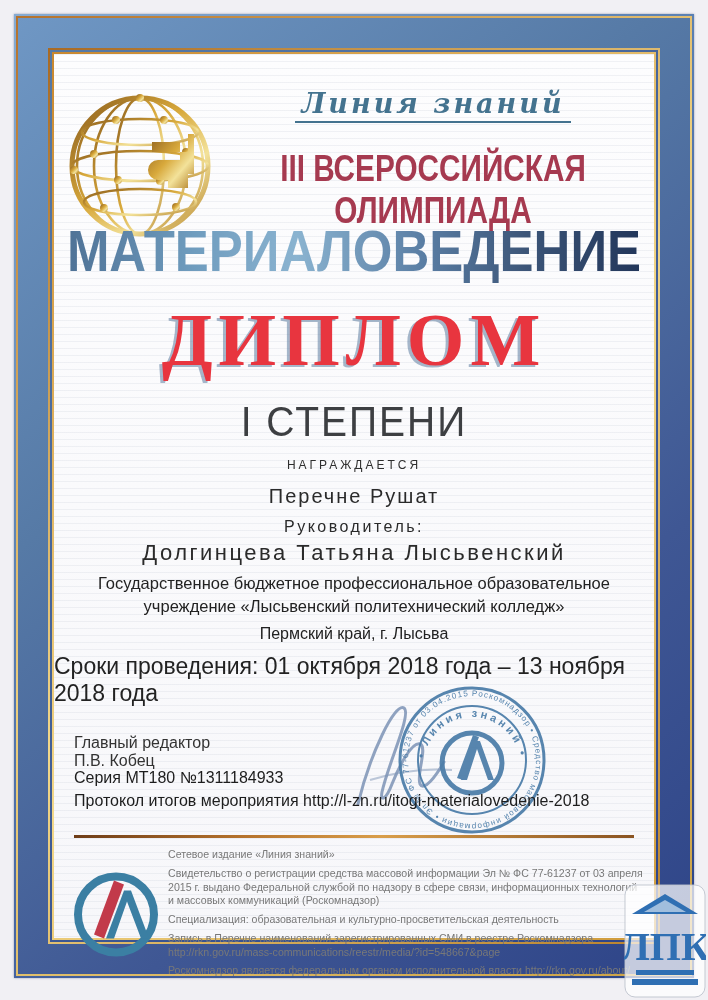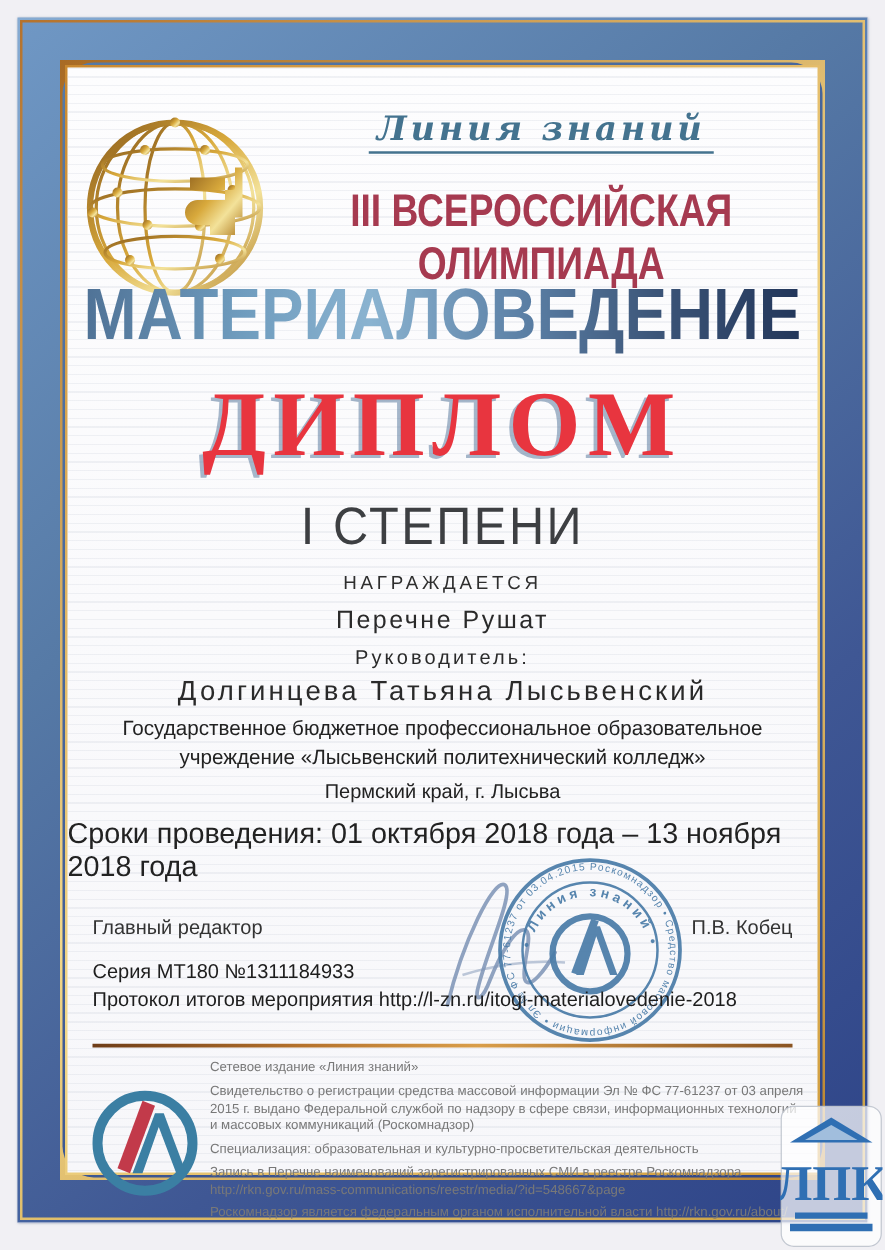--- a/index.html
+++ b/index.html
@@ -6,21 +6,21 @@
   body{width:708px;height:1000px;background:#f1f0f4;font-family:"Liberation Sans",sans-serif;overflow:hidden;}
   .page{position:relative;width:708px;height:1000px;background:#f1f0f4;}
 
   
   .f1{position:absolute;left:14px;top:14px;right:14px;bottom:22px;
       background:linear-gradient(140deg,#86abd2 0%,#5d83b4 35%,#3e5a9a 70%,#2c4386 100%);
       box-shadow:0 0 2px rgba(60,80,120,.5);}
   .f2{position:absolute;inset:2px;background:linear-gradient(140deg,#b5722c 0%,#eccf7f 45%,#caa045 100%);}
   .f3{position:absolute;inset:2px;background:linear-gradient(140deg,#6f97c4 0%,#567aa6 35%,#3f5794 70%,#2e4488 100%);}
   .f4{position:absolute;inset:30px;background:linear-gradient(140deg,#a86a24 0%,#f2d88a 50%,#b8822e 100%);}
-  .f5{position:absolute;inset:2px;background:linear-gradient(140deg,#567aa6 0%,#2e4488 100%);border-radius:25px;}
+  .f5{position:absolute;inset:2px;background:linear-gradient(140deg,#567aa6 0%,#2e4488 100%);}
   .f6{position:absolute;inset:2px;background:linear-gradient(140deg,#c8872f 0%,#f2d88a 55%,#cf9a3a 100%);}
   .paper{position:absolute;inset:2px;background:
       repeating-linear-gradient(180deg,rgba(205,210,220,.28) 0 1px,rgba(255,255,255,0) 1px 7px),
       linear-gradient(180deg,#fdfdfe,#f7f7fa);}
 
   .content{position:absolute;inset:0;}
   .abs{position:absolute;}
 
   
   .brand-script{left:170px;right:12px;top:34px;text-align:center;
@@ -32,29 +32,29 @@
   .subject{left:0;right:0;top:168px;text-align:center;}
   .subject span{display:inline-block;font-size:51px;font-weight:bold;letter-spacing:0px;transform:scale(1.0,1.14);
       background:linear-gradient(90deg,#4f7296 0%,#6f9cbe 22%,#8ab3d0 40%,#5a7ea4 62%,#3c5578 80%,#22365a 100%);
       -webkit-background-clip:text;background-clip:text;color:transparent;}
 
   .diploma-title{left:0;right:0;top:244px;text-align:center;
       font-family:"Liberation Serif","DejaVu Serif",serif;font-weight:bold;font-size:74px;
       color:#e8353f;letter-spacing:6px;text-shadow:-3px 2px 0 rgba(95,125,160,.55);}
   .degree{left:0;right:0;top:346px;text-align:center;color:#3d3f42;}
   .degree span{display:inline-block;font-size:39px;letter-spacing:2px;transform:scale(1,1.08);}
-  .awarded-label{left:0;right:0;top:404px;text-align:center;font-size:15px;letter-spacing:3px;color:#2e2e2e;}
+  .awarded-label{left:0;right:0;top:404px;text-align:center;font-size:12px;letter-spacing:3px;color:#2e2e2e;}
   .awardee{left:0;right:0;top:431px;text-align:center;font-size:20px;letter-spacing:2px;color:#2a2a2a;}
   .sup-label{left:0;right:0;top:464px;text-align:center;font-size:16px;letter-spacing:2.5px;color:#2a2a2a;}
   .sup-name{left:0;right:0;top:486px;text-align:center;font-size:22px;letter-spacing:2.5px;color:#2a2a2a;}
   .institution{left:30px;right:30px;top:518px;text-align:center;font-size:16.5px;line-height:1.38;color:#222;}
   .location{left:0;right:0;top:571px;text-align:center;font-size:16px;color:#222;}
   .dates{left:0;right:0;top:599px;text-align:left;font-size:23px;color:#222;}
 
-  .editor-row{left:20px;right:20px;top:680px;display:flex;justify-content:space-between;font-size:16px;color:#333;}
+  .editor-row{left:20px;right:20px;top:680px;display:flex;justify-content:space-between;font-size:16px;color:#333;flex-direction:column;}
   .order-block{left:20px;top:712px;font-size:16px;color:#1d1d1d;line-height:23px;}
 
   .sep{left:20px;right:20px;top:781px;height:3px;
       background:linear-gradient(90deg,#6e3d18,#b5722c 30%,#d99e4a 55%,#8a5422);}
 
   .footer{left:16px;right:8px;top:792px;display:flex;}
   .footer-logo{width:92px;flex:0 0 92px;margin-right:6px;}
   .footer-text{font-size:10.6px;color:#787878;line-height:1.3;padding-top:2px;}
   .footer-text p{margin:0 0 5px 0;}
 

